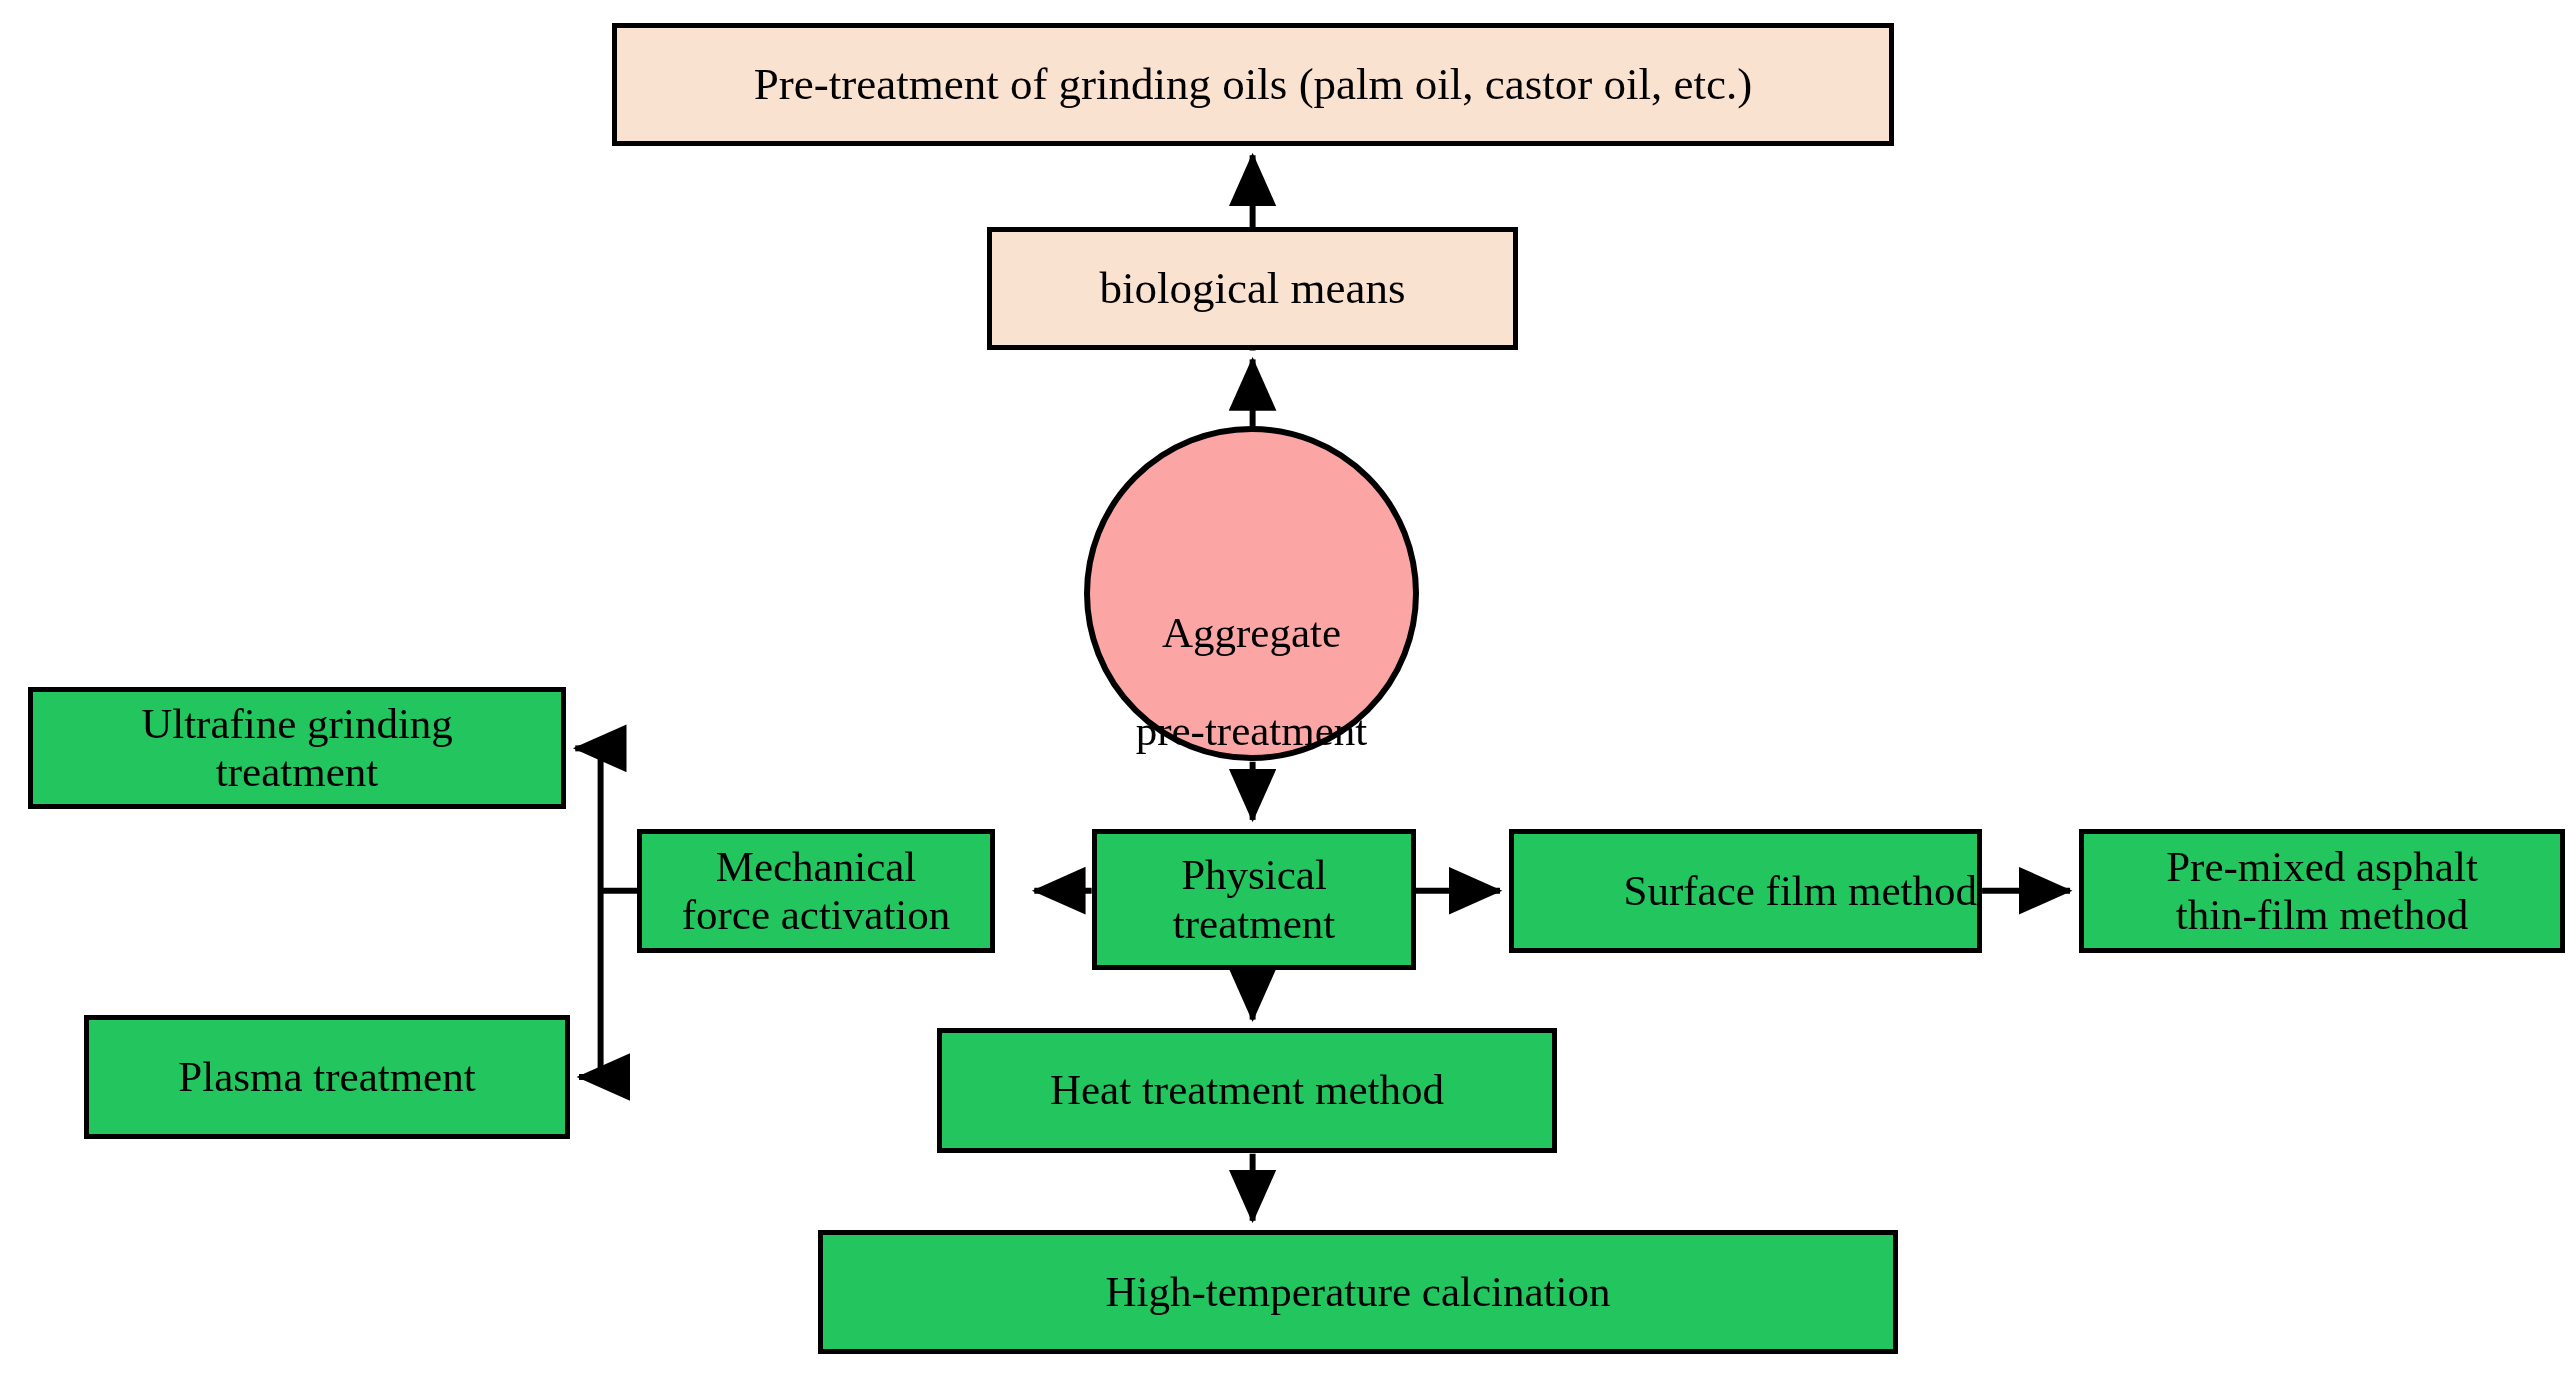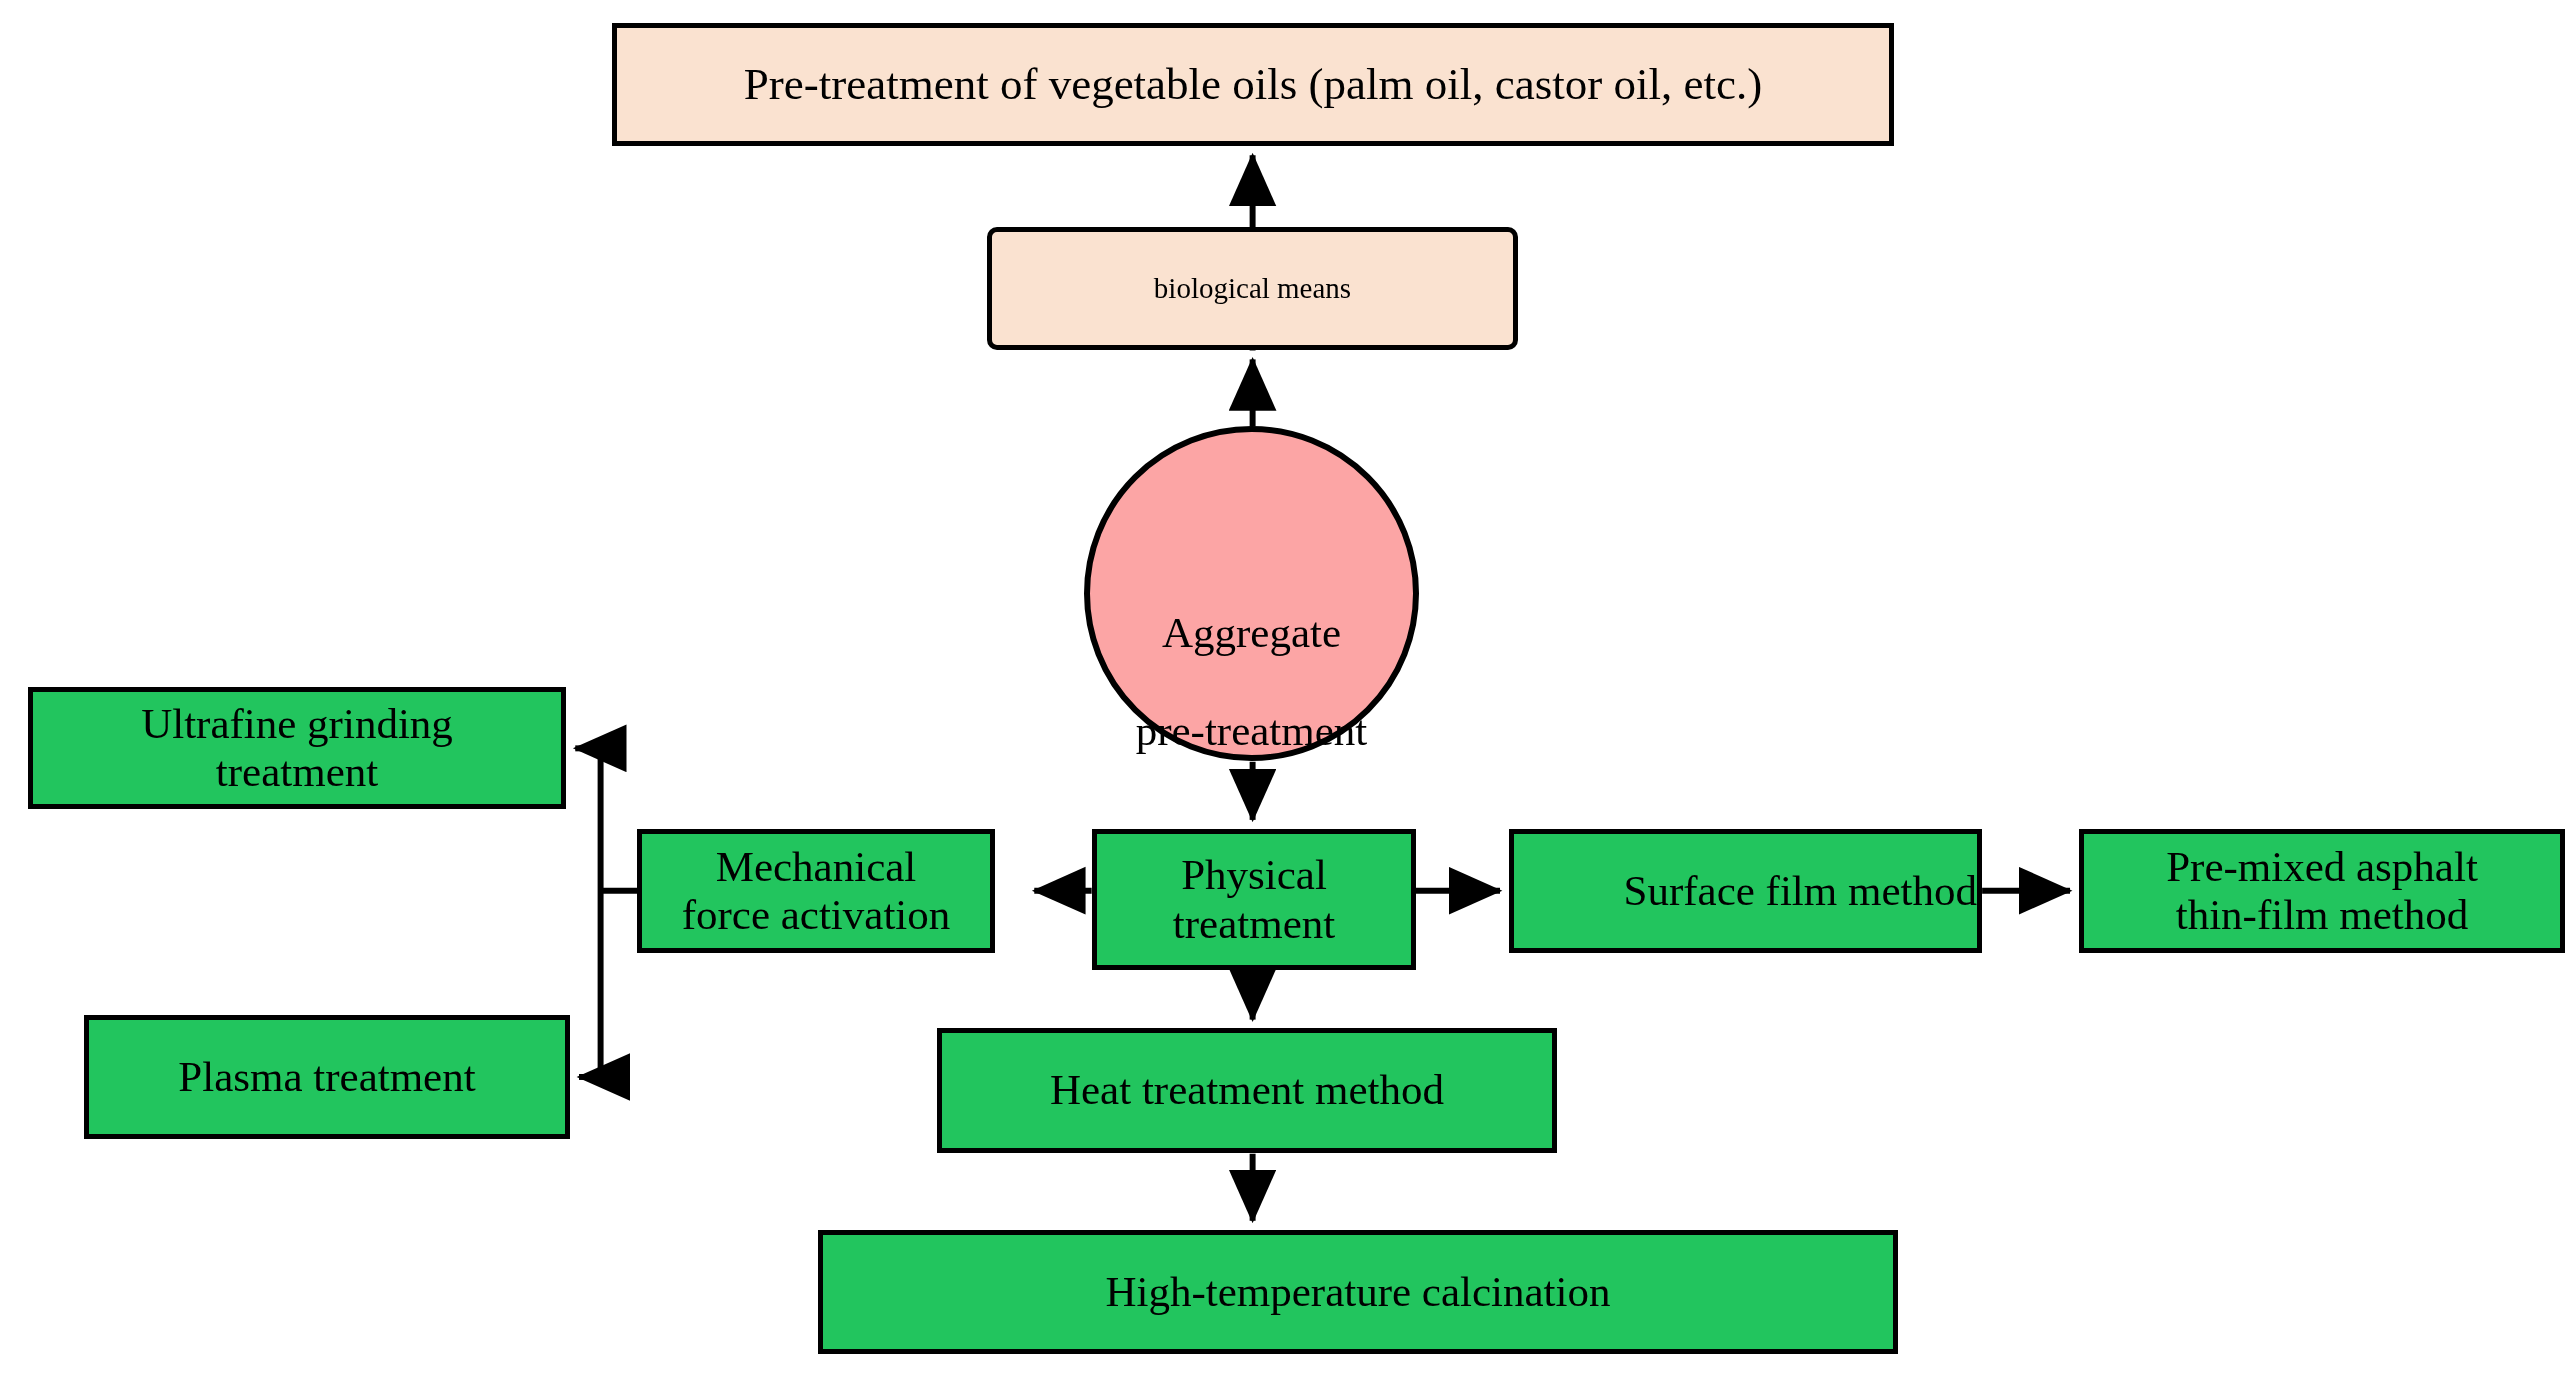--- a/index.html
+++ b/index.html
@@ -9,21 +9,21 @@
   .node{position:absolute;box-sizing:border-box;border:5.2px solid #000;
         display:flex;align-items:center;justify-content:center;text-align:center;
         line-height:1.12;color:#000;font-family:"Liberation Serif",serif;}
   .peach{background:#FAE2D0;}
   .blue{background:#22c55e;}
   .circle{position:absolute;box-sizing:border-box;border:6.7px solid #000;border-radius:50%;
           background:#fca5a5;display:flex;align-items:flex-end;justify-content:center;
           text-align:center;line-height:1.14;color:#000;font-family:"Liberation Serif",serif;}
   .circle span{display:block;width:350px;}
   .n-oils{left:612px;top:23px;width:1282px;height:123px;font-size:45px;}
-  .n-bio{left:987px;top:227px;width:531px;height:123px;font-size:29px;border-radius:10px;}
+  .n-bio{left:987px;top:227px;width:531px;height:123px;font-size:45px;}
   .n-circle{left:1084px;top:426px;width:335px;height:335px;font-size:43px;}
   .n-ultrafine{left:28px;top:687px;width:538px;height:122px;font-size:43px;}
   .n-mech{left:637px;top:829px;width:358px;height:124px;font-size:43px;}
   .n-phys{left:1092px;top:829px;width:324px;height:141px;font-size:43px;}
   .n-surface{left:1509px;top:829px;width:473px;height:124px;font-size:43px;justify-content:flex-end;}
   .n-premix{left:2079px;top:829px;width:486px;height:124px;font-size:43px;}
   .n-plasma{left:84px;top:1015px;width:486px;height:124px;font-size:43px;}
   .n-heat{left:937px;top:1028px;width:620px;height:125px;font-size:43px;}
   .n-calc{left:818px;top:1230px;width:1080px;height:124px;font-size:43px;}
 </style>
@@ -57,21 +57,21 @@
 
     <line x1="855" y1="1195" x2="806" y2="1195" stroke="#000" stroke-width="8"></line>
     <line x1="806" y1="1004" x2="806" y2="1445" stroke="#000" stroke-width="8"></line>
 
     <line x1="806" y1="1004" x2="772" y2="1004" stroke="#000" stroke-width="8" marker-end="url(#ah)"></line>
 
     <line x1="806" y1="1445" x2="777" y2="1445" stroke="#000" stroke-width="8" marker-end="url(#ah)"></line>
   </svg>
 
   <div class="node peach n-oils">
-    <span>Pre-treatment of vegetable oils (palm oil, castor oil, etc.)</span>
+    <span>Pre-treatment of grinding oils (palm oil, castor oil, etc.)</span>
   </div>
 
   <div class="node peach n-bio">
     <span>biological means</span>
   </div>
 
   <div class="circle n-circle">
     <span>
       <span>Aggregate</span><br>
       <span>pre-treatment</span>

